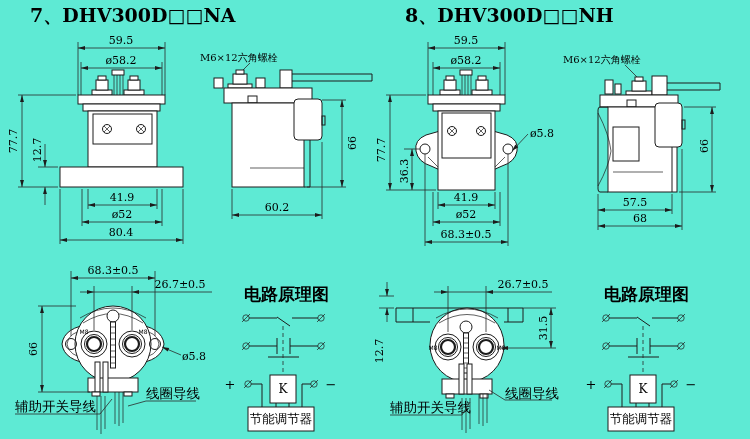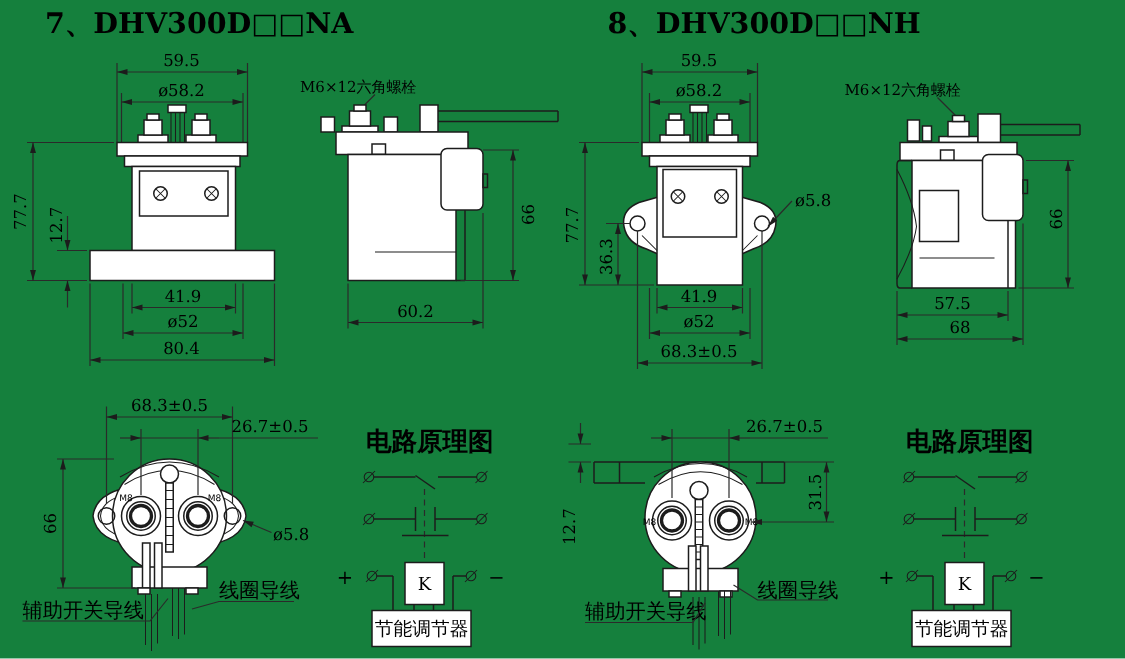--- a/index.html
+++ b/index.html
@@ -1,16 +1,16 @@
 <!DOCTYPE html>
 <html><head>
 <meta charset="utf-8">
 <style>
   html,body{margin:0;padding:0;background:#fff;}
-  .page{position:relative;width:750px;height:439px;background:#15803d;overflow:hidden;
+  .page{position:relative;width:750px;height:439px;background:#5eead4;overflow:hidden;
         font-family:"DejaVu Serif", serif;}
   svg{position:absolute;left:0;top:0;}
   .s{stroke:#1c1c1c;fill:none;stroke-width:1;}
   .w{stroke:#1c1c1c;fill:#ffffff;stroke-width:1;}
   .d{stroke:#2a2a2a;fill:none;stroke-width:0.8;}
   .dsh{stroke:#2a2a2a;fill:none;stroke-width:0.8;stroke-dasharray:4 3;}
   .thin{stroke-width:0.7;}
   .bold2{stroke-width:2.2;}
   text{fill:#000;}
   .ttl{font:600 19px "DejaVu Serif", serif;}

